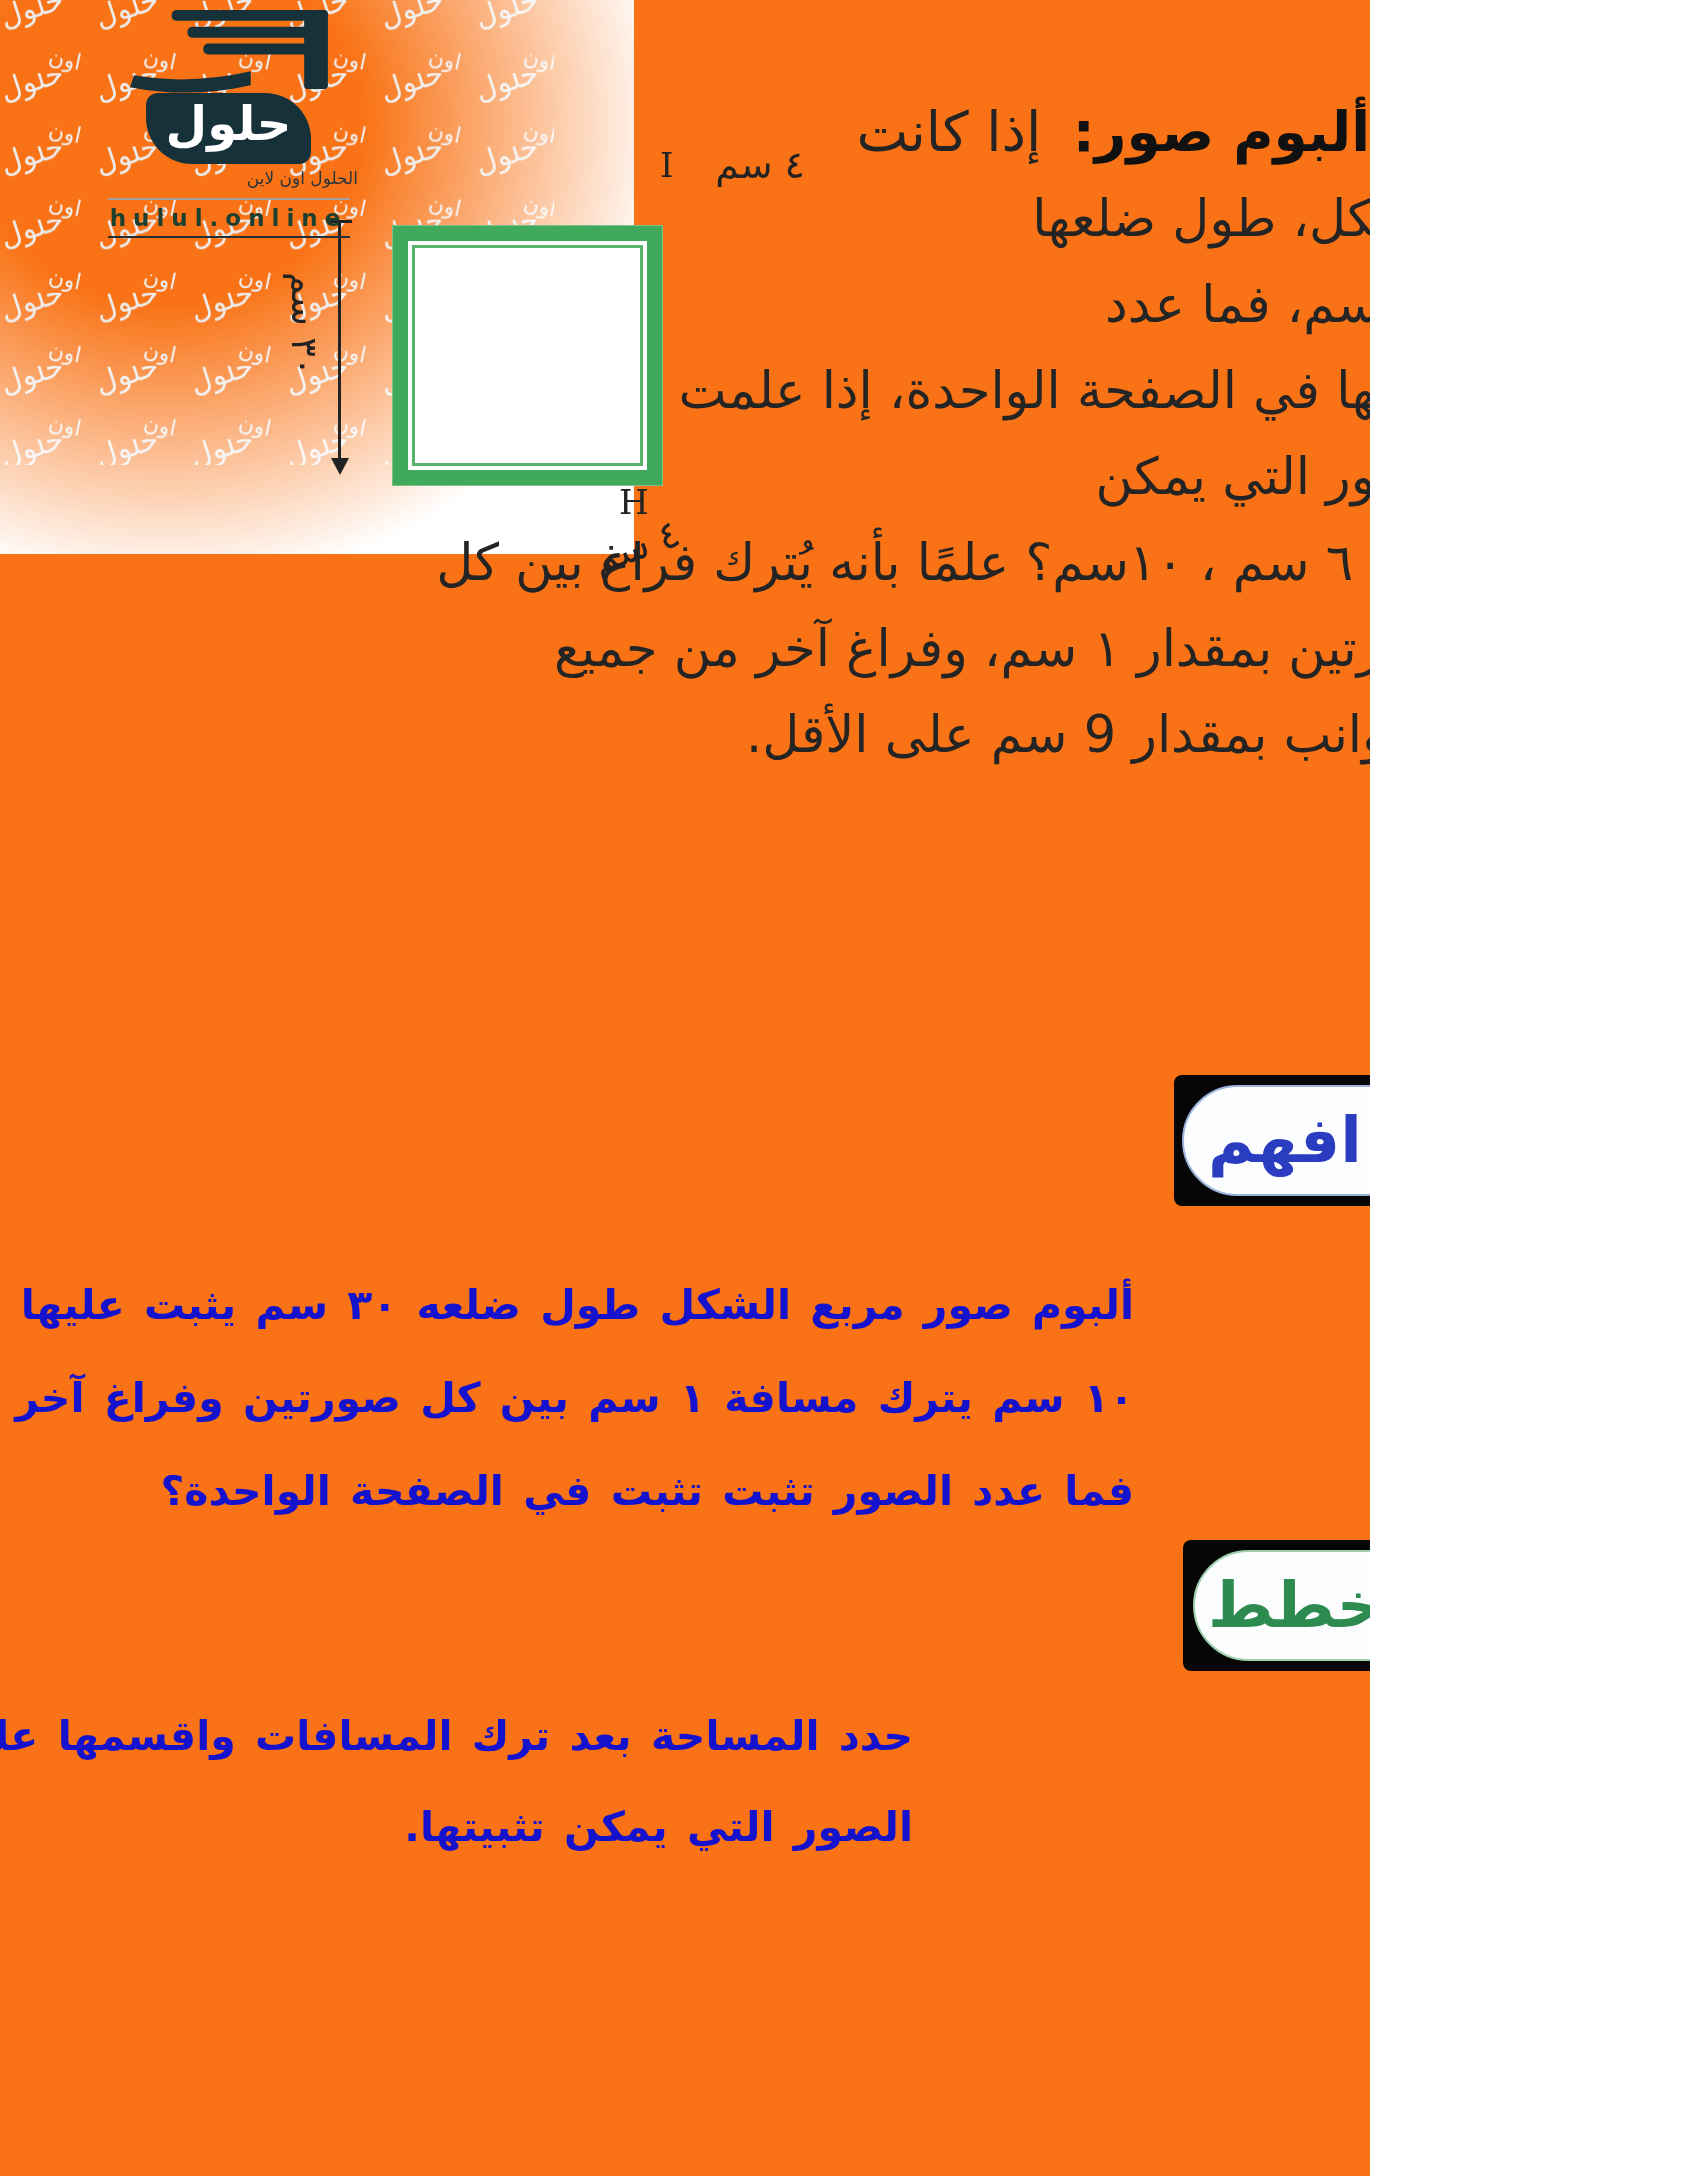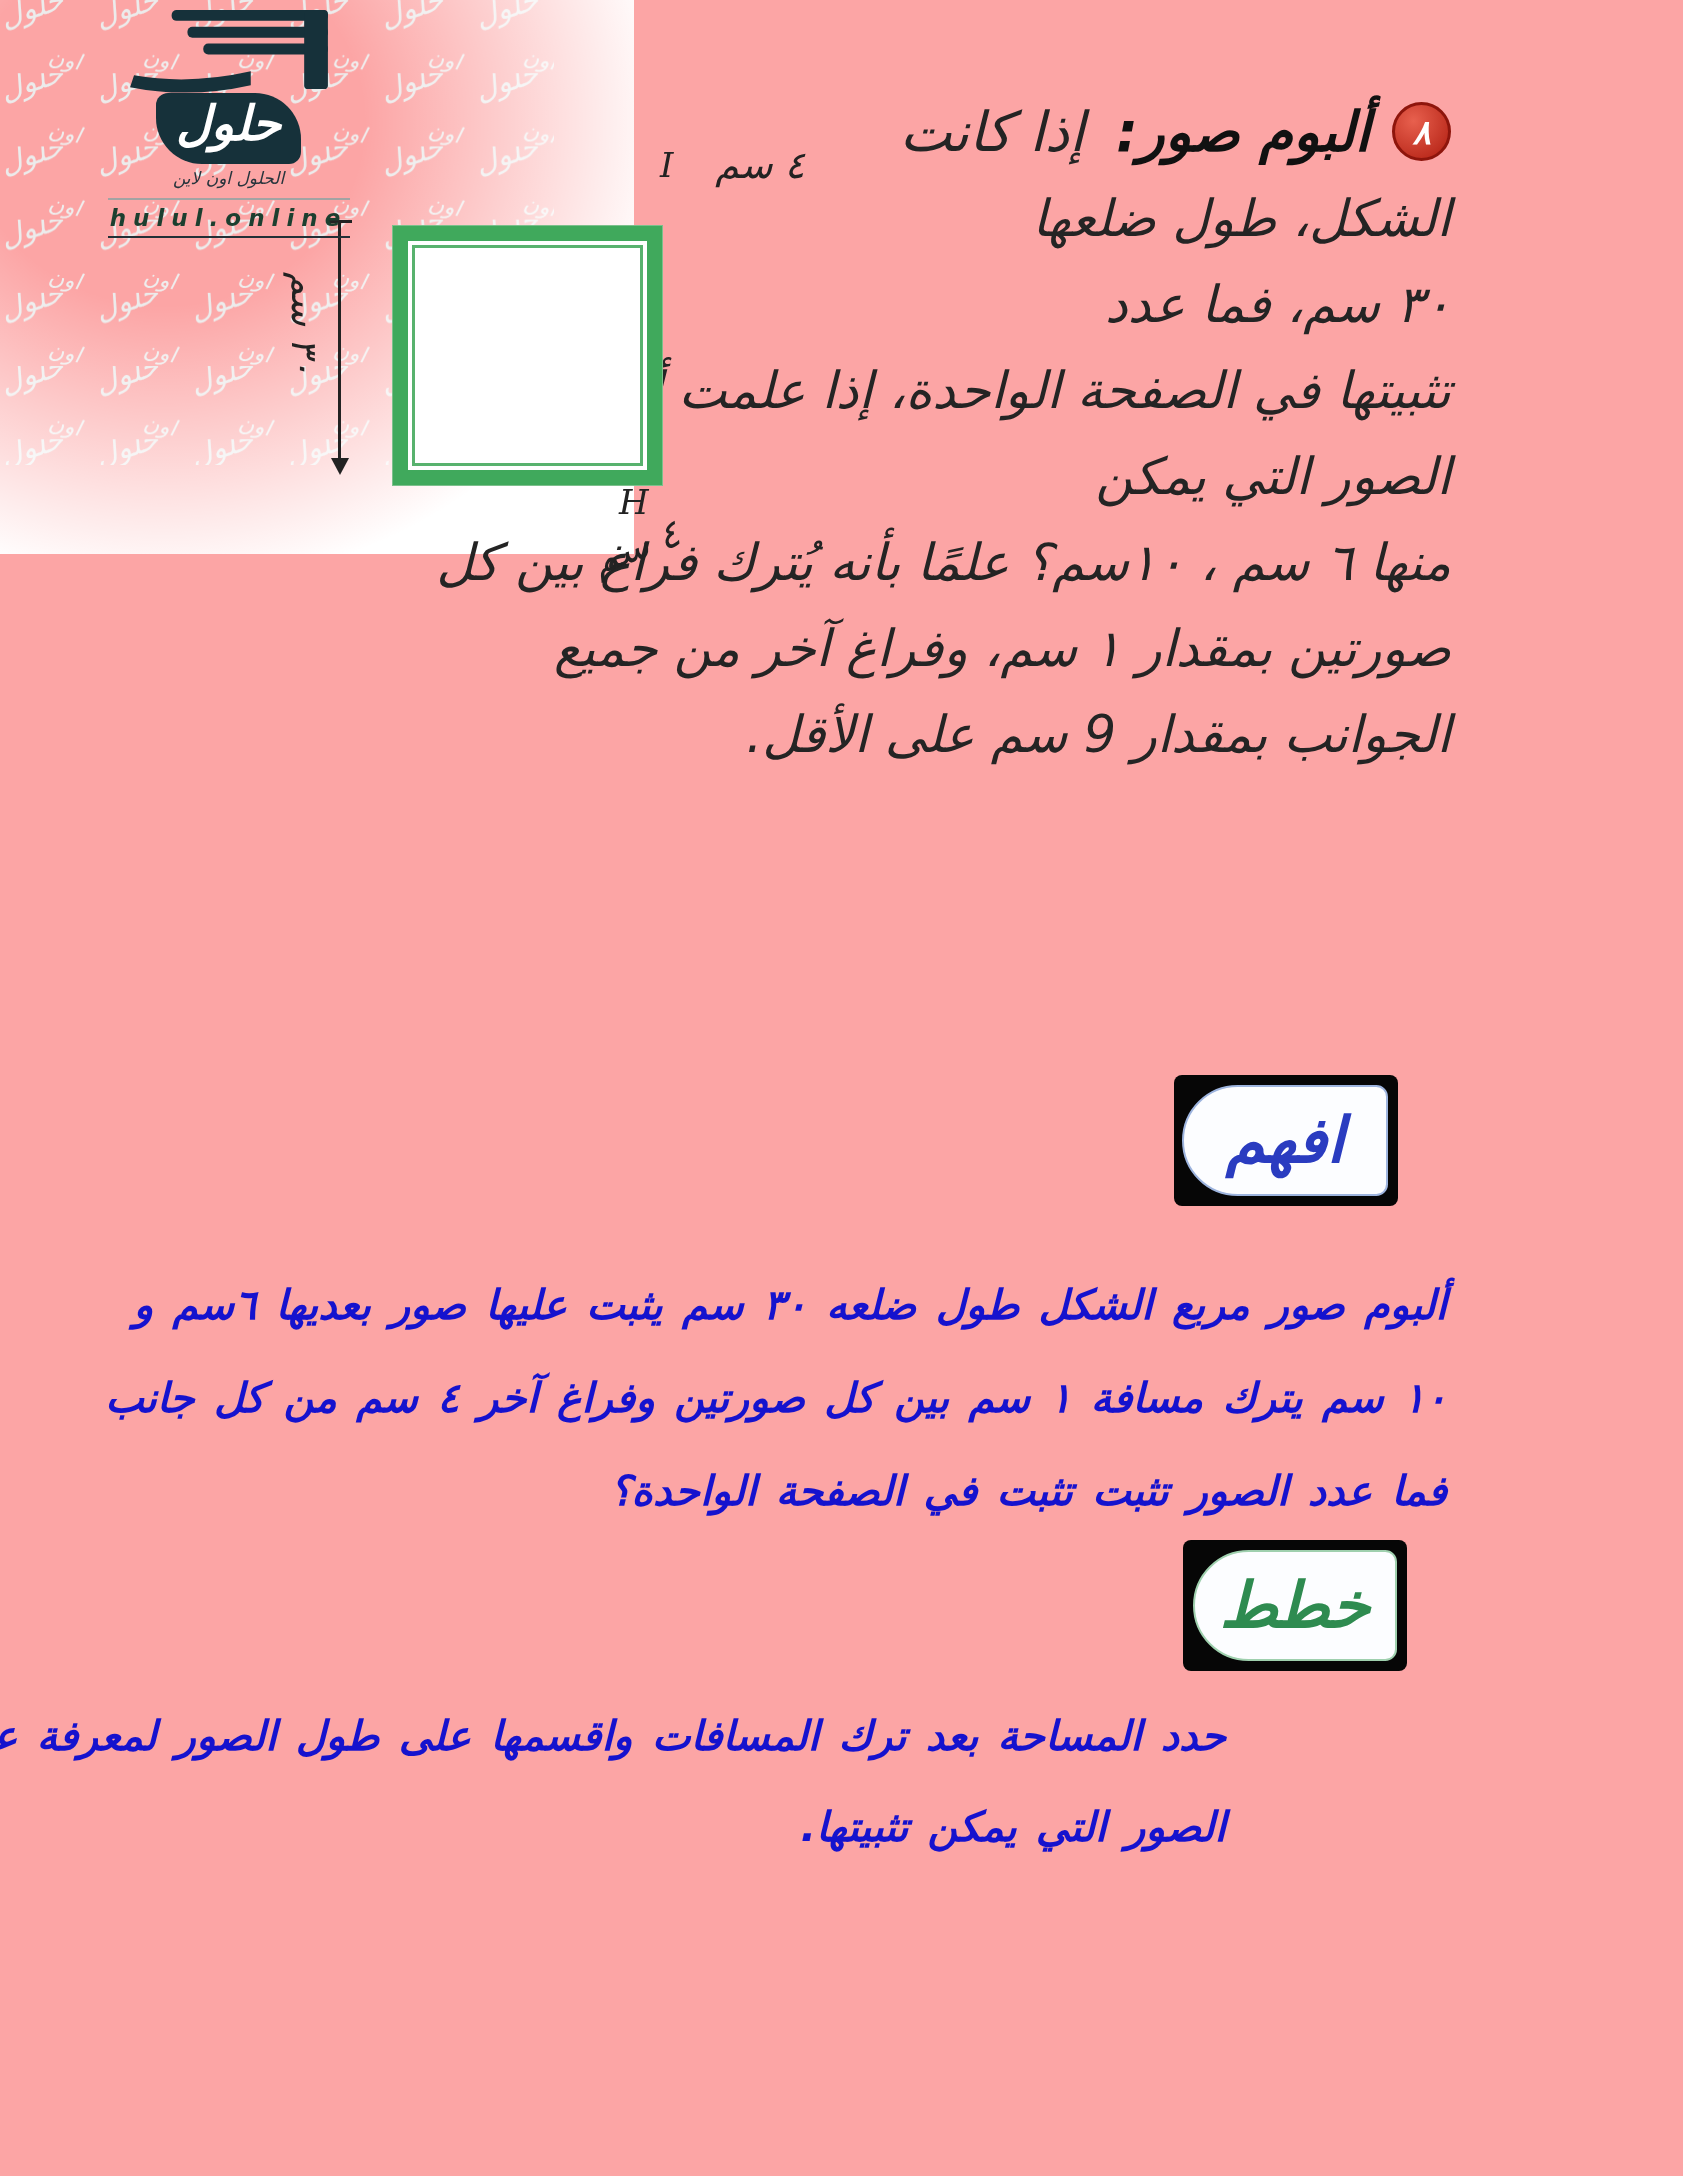--- a/index.html
+++ b/index.html
@@ -1,30 +1,30 @@
 <!DOCTYPE html>
 <html lang="ar"><head>
 <meta charset="utf-8">
 <style>
   * { margin:0; padding:0; box-sizing:border-box; }
   html,body { background:#ffffff; }
   body { font-family:"DejaVu Sans", sans-serif; }
-  .page { position:relative; width:1683px; height:2176px; background:#fca5a5; overflow:hidden;font-style:italic; }
+  .page { position:relative; width:1370px; height:2176px; background:#f97316; overflow:hidden; }
 
   
   .bg-pattern { position:absolute; left:0; top:0; }
   .bg-fade { position:absolute; left:0; top:0; width:634px; height:554px;
              background: radial-gradient(ellipse at 26% 22%, rgba(255,255,255,0) 30%, #ffffff 76%); }
 
   
   .logo { position:absolute; left:99px; top:8px; width:259px; text-align:center; z-index:3; }
   .logo-icon { display:block; margin:0 auto; }
   .logo-word { display:inline-block; background:#16313a; color:#fff; font-size:48px; font-weight:bold;
                padding:0 20px 10px; border-radius:12px 46px 12px 46px; line-height:61px; margin-top:-6px; }
-  .logo-tagline { font-size:17px; color:#27343c; margin-top:4px; letter-spacing:1px; }
+  .logo-tagline { font-size:17px; color:#27343c; margin-top:4px; letter-spacing:1px;text-align:right; }
   .logo-site { margin:10px auto 0; width:242px; border-top:2px solid #a3a3a3; border-bottom:2px solid #223036;
                padding:5px 0; font-size:23px; font-weight:bold; letter-spacing:7px; color:#1c3f2f; }
 
   
   .problem { position:absolute; left:233px; top:87px; width:1218px; direction:rtl; text-align:right; color:#242424; }
   .problem-title-row { display:flex; align-items:center; gap:22px; height:89px; }
   .num-badge { width:59px; height:59px; border-radius:50%; flex:0 0 auto;
                background: radial-gradient(circle at 35% 30%, #e8604e, #b01d10);
                border:3px solid #8e150c; color:#fff; font-size:34px; font-weight:bold;
                display:flex; align-items:center; justify-content:center; }

